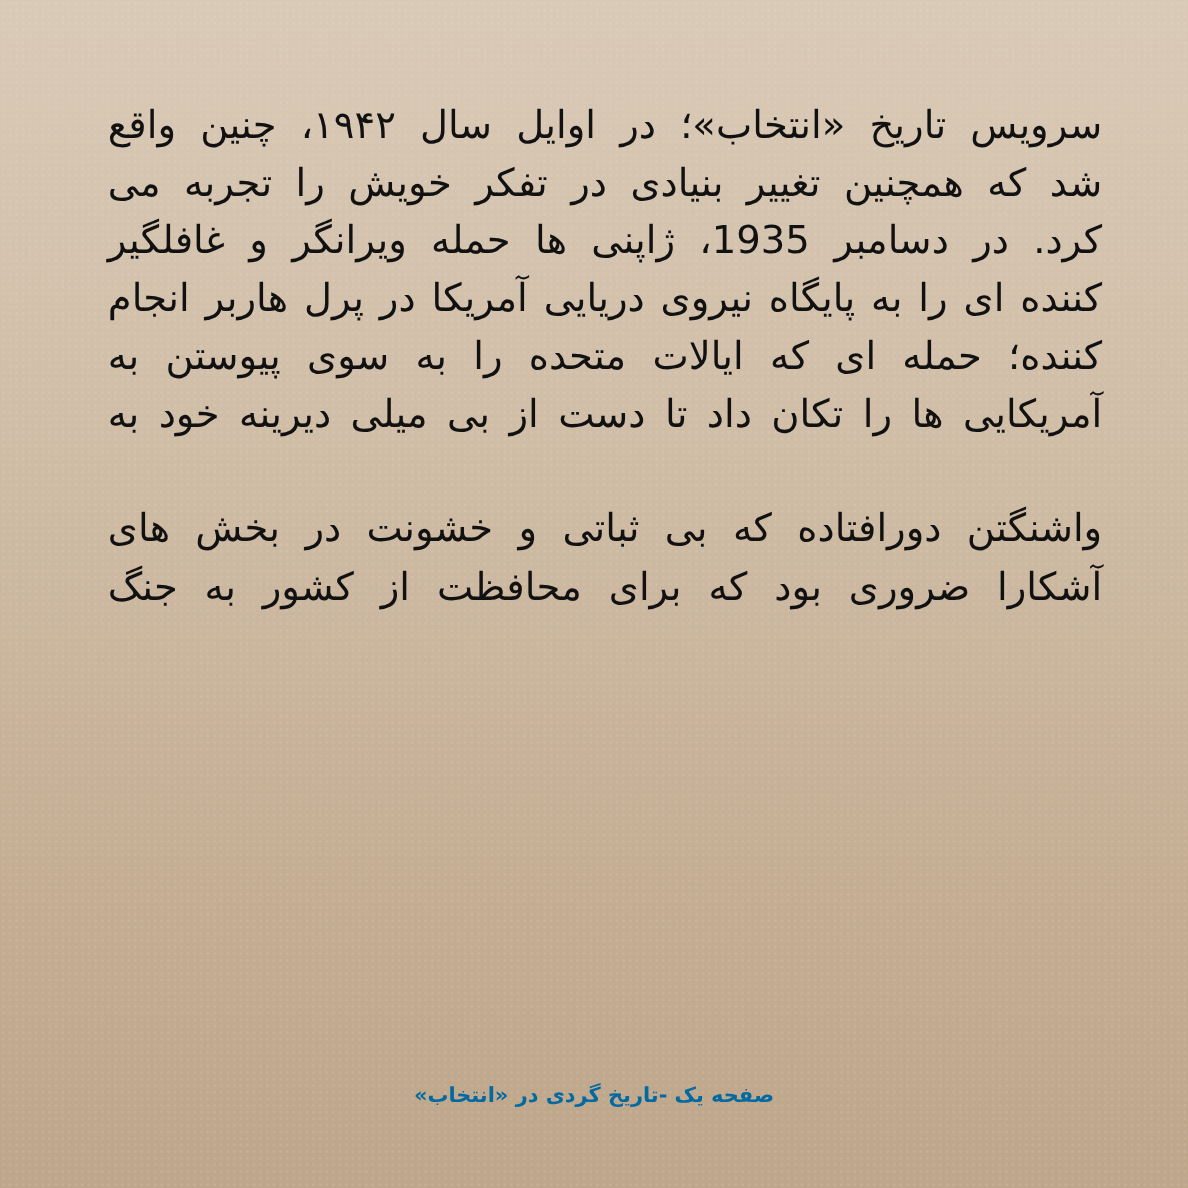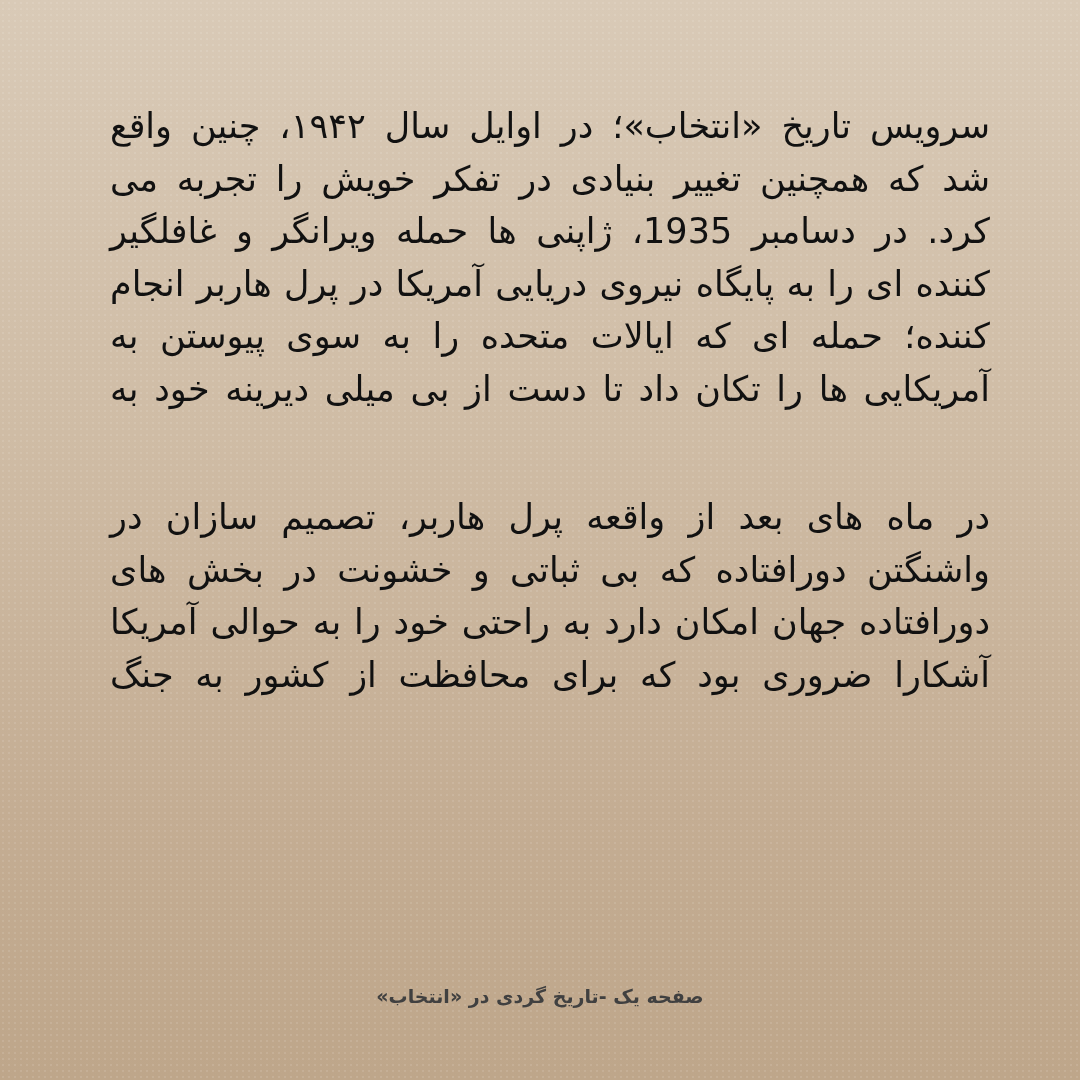--- a/index.html
+++ b/index.html
@@ -23,21 +23,21 @@
       pointer-events: none;
     }
     .page {
       position: absolute;
       top: 88px;
       left: 98px;
       right: 78px;
       direction: rtl;
     }
     .paragraph {
-      margin: 12px;
+      margin: 0;
     }
     .line {
       display: block;
       font-size: 35px;
       line-height: 52.5px;
       height: 52.5px;
       text-align: justify;
       text-align-last: justify;
       white-space: nowrap;
       letter-spacing: 0;
@@ -50,41 +50,39 @@
     }
     .footer {
       position: absolute;
       top: 985px;
       left: 0;
       right: 0;
       text-align: center;
       direction: rtl;
       font-size: 19px;
       font-weight: bold;
-      color: #404040;
+      color: #0369a1;
     }
   </style>
 </head>
 <body>
 
 <div class="texture"></div>
 
 <main class="page">
   <section class="paragraph">
     <span class="line">سرویس تاریخ «انتخاب»؛ در اوایل سال ۱۹۴۲، چنین واقع</span>
     <span class="line">شد که همچنین تغییر بنیادی در تفکر خویش را تجربه می</span>
     <span class="line">کرد. در دسامبر 1935، ژاپنی ها حمله ویرانگر و غافلگیر</span>
     <span class="line">کننده ای را به پایگاه نیروی دریایی آمریکا در پرل هاربر انجام</span>
     <span class="line">کننده؛ حمله ای که ایالات متحده را به سوی پیوستن به</span>
     <span class="line">آمریکایی ها را تکان داد تا دست از بی میلی دیرینه خود به</span>
   </section>
 
   <div class="gap"></div>
 
   <section class="paragraph">
-    <span class="line">در ماه های بعد از واقعه پرل هاربر، تصمیم سازان در</span>
     <span class="line">واشنگتن دورافتاده که بی ثباتی و خشونت در بخش های</span>
-    <span class="line">دورافتاده جهان امکان دارد به راحتی خود را به حوالی آمریکا</span>
     <span class="line">آشکارا ضروری بود که برای محافظت از کشور به جنگ</span>
   </section>
 </main>
 
 <footer class="footer">صفحه یک -تاریخ گردی در «انتخاب»</footer>
 
 </body></html>

